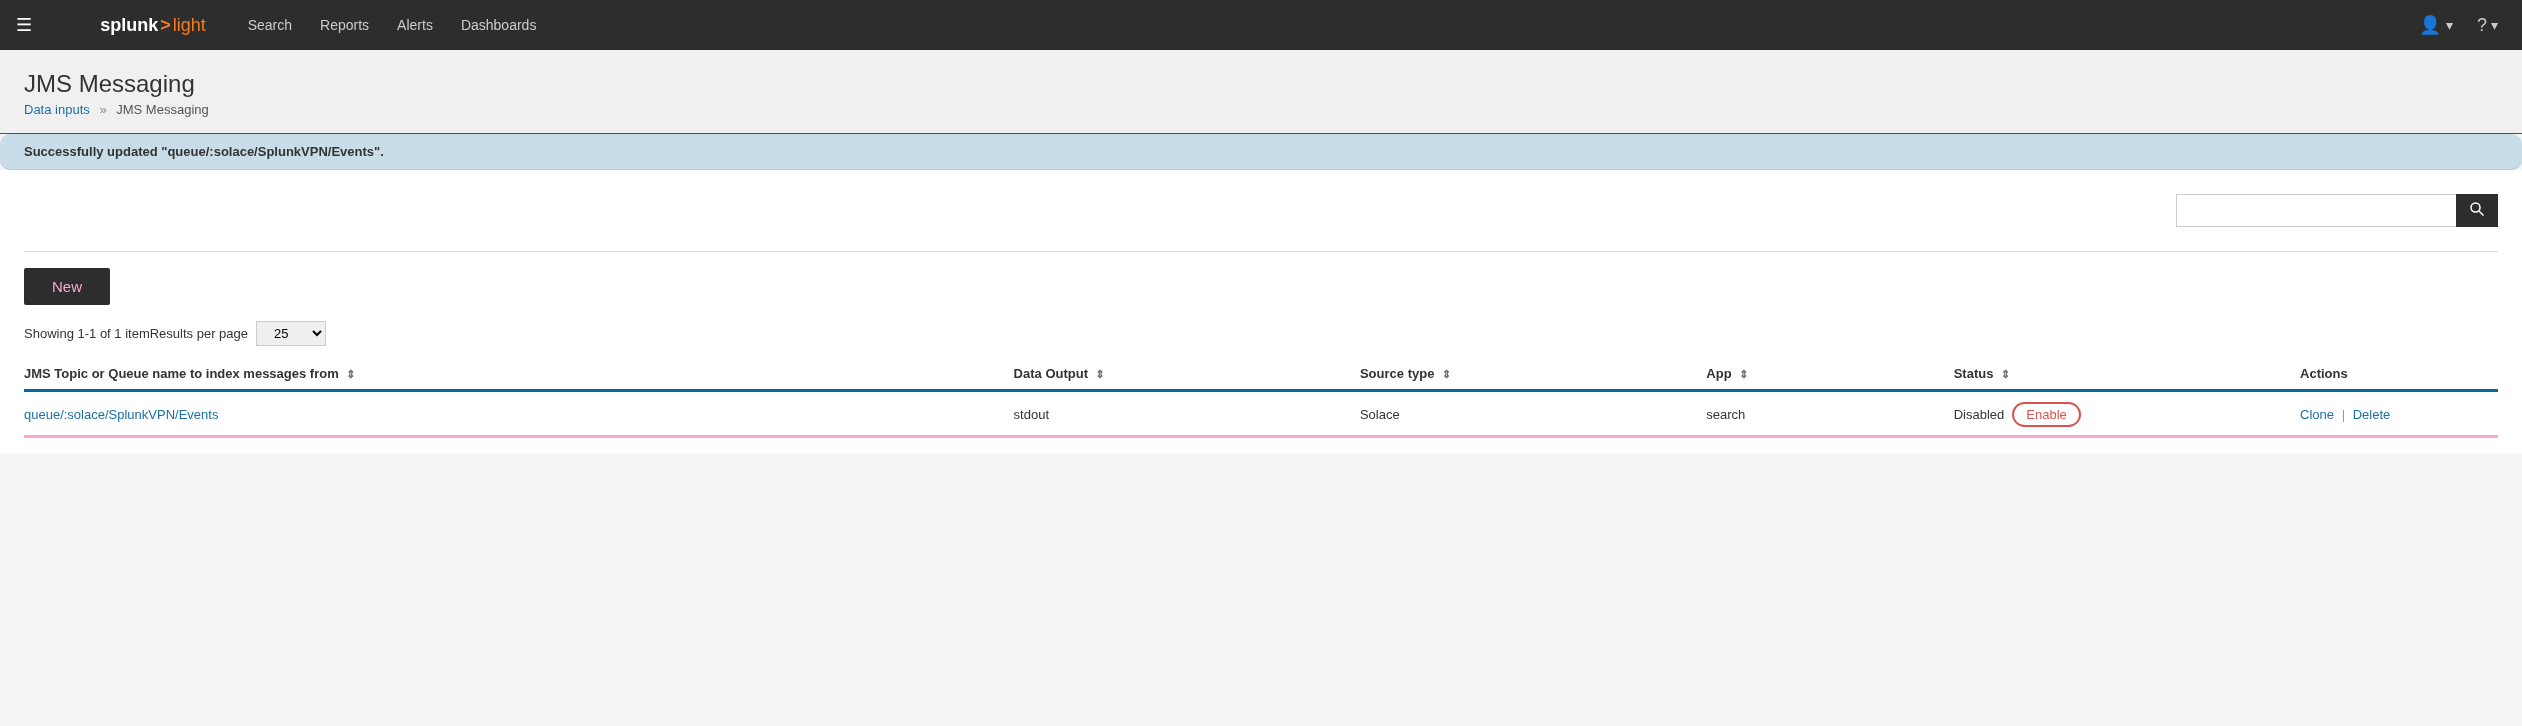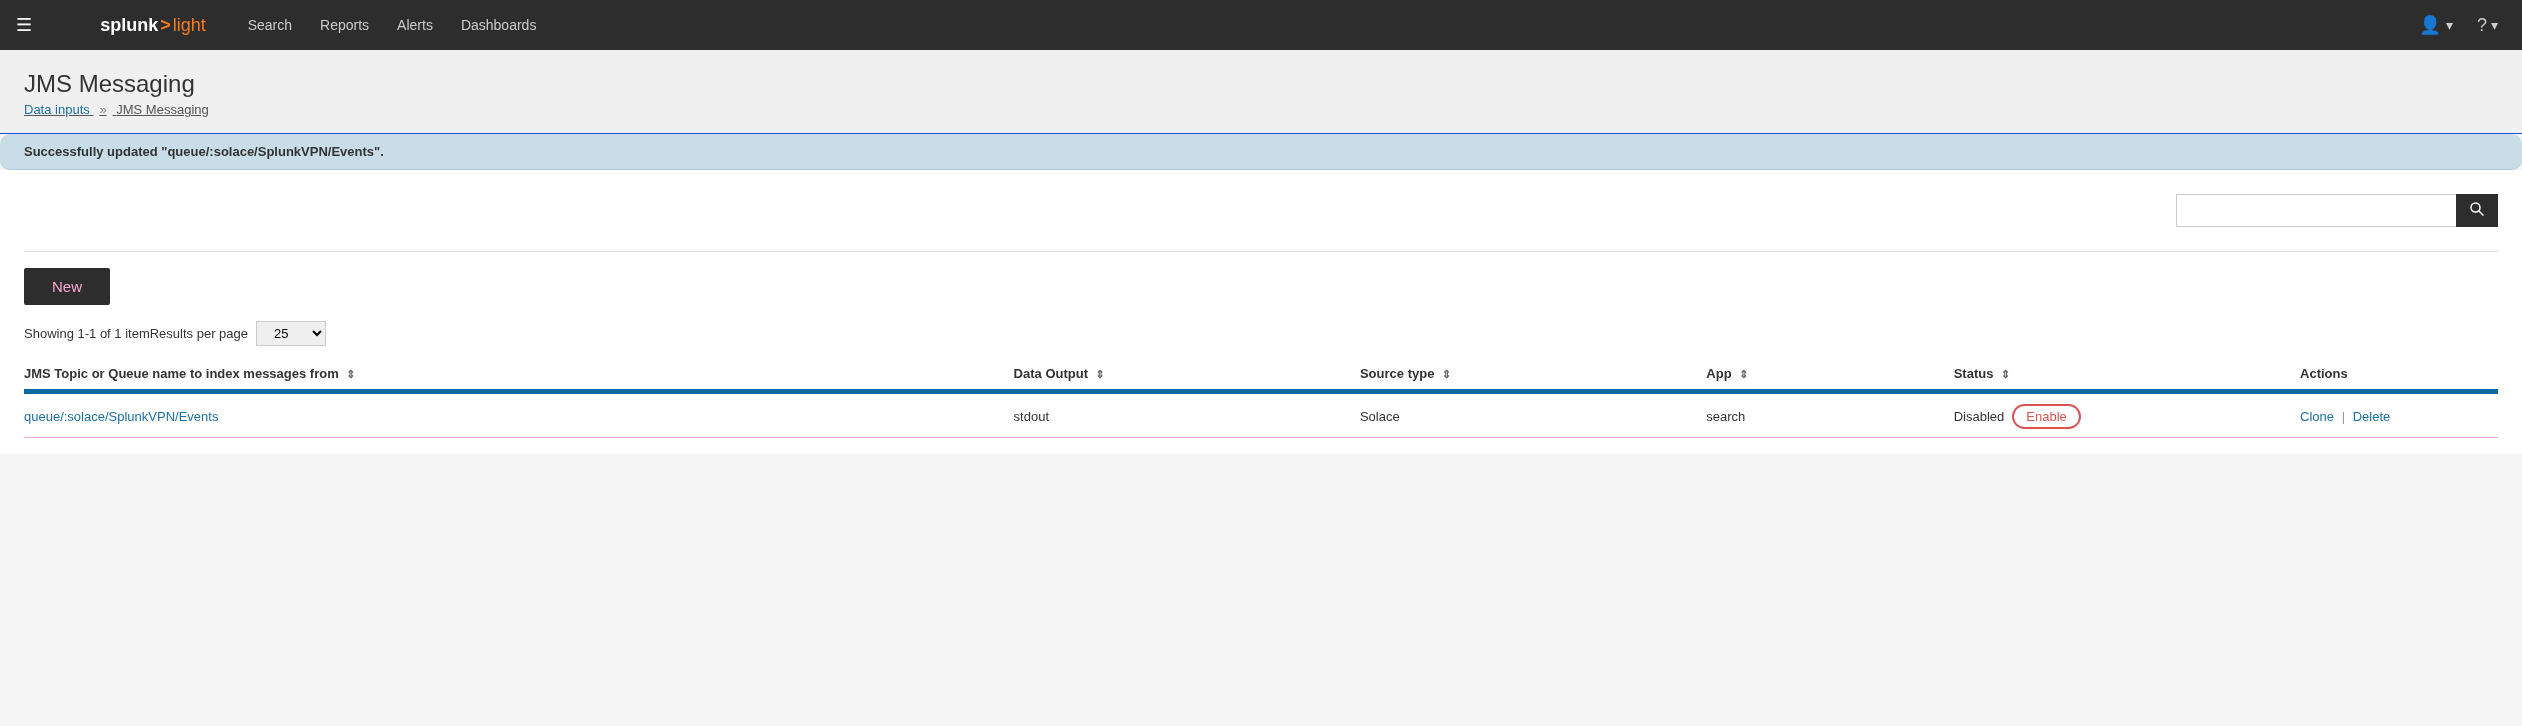--- a/index.html
+++ b/index.html
@@ -73,21 +73,20 @@
     }
     .page-title {
       font-size: 24px;
       font-weight: normal;
       color: #333;
       margin-bottom: 4px;
     }
     .breadcrumb {
       font-size: 13px;
       color: #555;
-      text-decoration: underline;
     }
     .breadcrumb a {
       color: #1a6fa8;
       text-decoration: none;
     }
     .breadcrumb-sep { margin: 0 6px; color: #888; }
 
     
     .success-banner {
       background: #c8dde8;
@@ -175,34 +174,34 @@
 
     
     .data-table {
       width: 100%;
       border-collapse: collapse;
       font-size: 13px;
     }
     .data-table th {
       text-align: left;
       padding: 8px 12px 8px 0;
-      border-bottom: 5px solid #0369a1;
+      border-bottom: 3px solid #0369a1;
       font-weight: bold;
       color: #333;
       cursor: pointer;
       white-space: nowrap;
     }
     .data-table th .sort-icon {
       margin-left: 4px;
       font-size: 11px;
       color: #666;
     }
     .data-table td {
       padding: 10px 12px 8px 0;
-      border-bottom: 1px solid #f9a8d4;
+      border-bottom: 3px solid #f9a8d4;
       vertical-align: middle;
       color: #333;
     }
     .data-table td a {
       color: #1a6fa8;
       text-decoration: none;
     }
 
     
     .status-cell {

